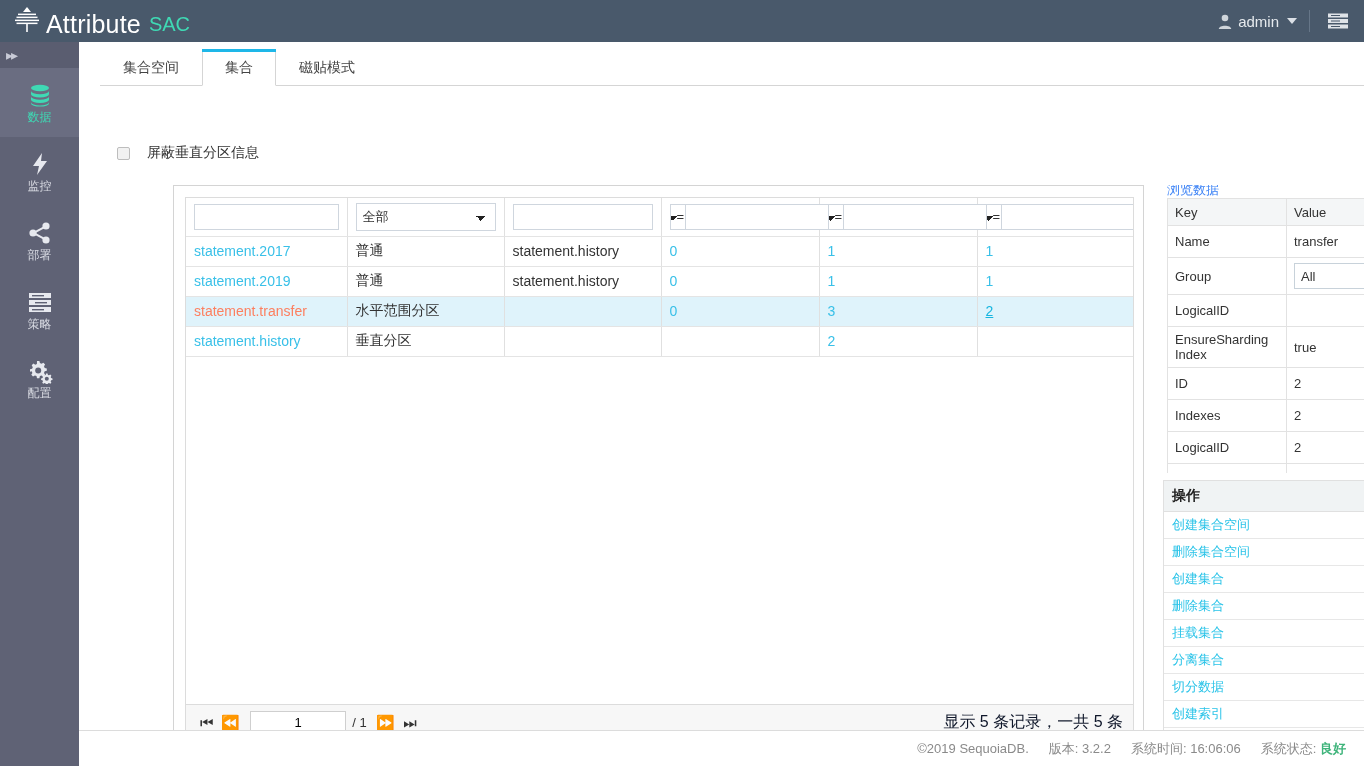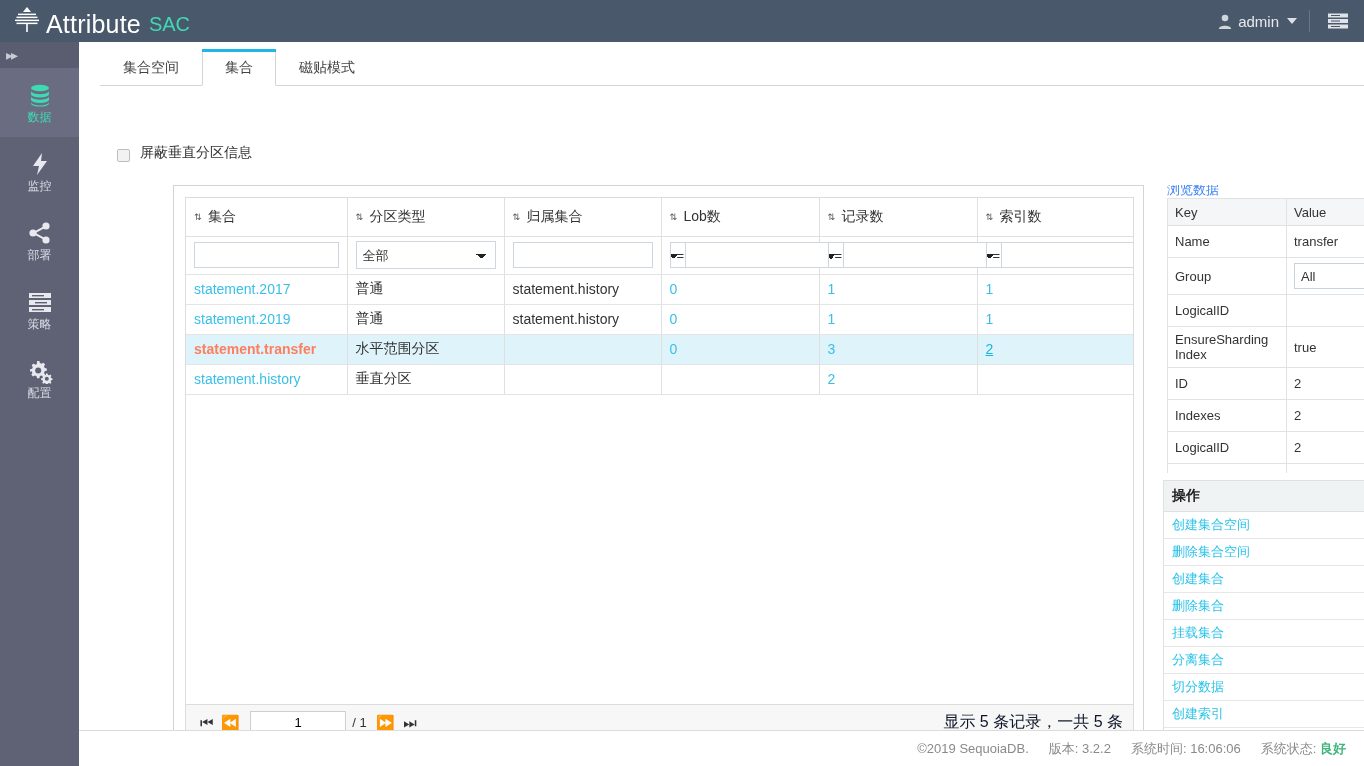--- a/index.html
+++ b/index.html
@@ -82,21 +82,21 @@
     background: #fff; border: 1px solid #d5d5d5; border-bottom-color: #fff;
     border-top: none;
   }
   .tab.active::before {
     content: ""; position: absolute; left: -1px; right: -1px; top: 0; height: 3px;
     background: #1eb7e8;
   }
 
   
   .filter-row {
-    position: absolute; top: 102px; left: 38px; display: flex; align-items: flex-end; gap: 10px;
+    position: absolute; top: 102px; left: 38px; display: flex; align-items: center; gap: 17px;
   }
   .cbox {
     width: 13px; height: 13px; border: 1px solid #bdbdbd; background: #f2f2f2;
     border-radius: 2px; cursor: pointer; display: inline-block;
   }
   .filter-label { font-size: 14px; color: #333; }
 
   
   .main-panel {
     position: absolute; top: 143px; left: 94px; width: 971px; height: 567px;
@@ -147,21 +147,21 @@
   }
   .op-val {
     flex: 1; border: 1px solid #cfd6de; background: #fff; font-size: 13px;
     padding: 0 6px; color: #333; outline: none;
     font-family: "Liberation Sans", sans-serif;
   }
   tbody td { height: 30px; font-size: 14px; color: #333; }
   tbody tr.selected { background: #dff3fb; }
   .lnk { color: #39c0e8; cursor: pointer; }
   .lnk-u { color: #17b6e0; cursor: pointer; text-decoration: underline; }
-  tbody tr.selected .name-cell { color: #fd7f5f; font-weight: bold; }
+  tbody tr.selected .name-cell { color: #fd7f5f; font-weight: normal; }
   .name-cell { color: #39c0e8; cursor: pointer; }
 
   
   .pager {
     position: absolute; left: 11px; bottom: 11px; width: 949px; height: 36px;
     border: 1px solid #dcdcdc; background: #f7f7f7;
     display: flex; align-items: center; padding: 0 10px;
   }
   .pg-btn { color: #333; font-size: 15px; cursor: pointer; padding: 0 4px; line-height: 1; }
   .pg-input {
@@ -357,28 +357,20 @@
         <table class="grid">
           <colgroup>
             <col style="width:161px">
               <col style="width:157px">
               <col style="width:157px">
             <col style="width:158px">
               <col style="width:158px">
               <col style="width:158px">
           </colgroup>
           <thead>
-            <tr class="head-labels">
-              <th><span class="sort-ico">⇅</span><span>集合</span></th>
-              <th><span class="sort-ico">⇅</span><span>分区类型</span></th>
-              <th><span class="sort-ico">⇅</span><span>归属集合</span></th>
-              <th><span class="sort-ico">⇅</span><span>Lob数</span></th>
-              <th><span class="sort-ico">⇅</span><span>记录数</span></th>
-              <th><span class="sort-ico">⇅</span><span>索引数</span></th>
-            </tr>
             <tr class="head-filters">
               <th>
                 <input class="finput" value="" style="">
               </th>
               <th>
                 <select class="fselect">
                   <option>全部</option>
                 </select>
               </th>
               <th>

